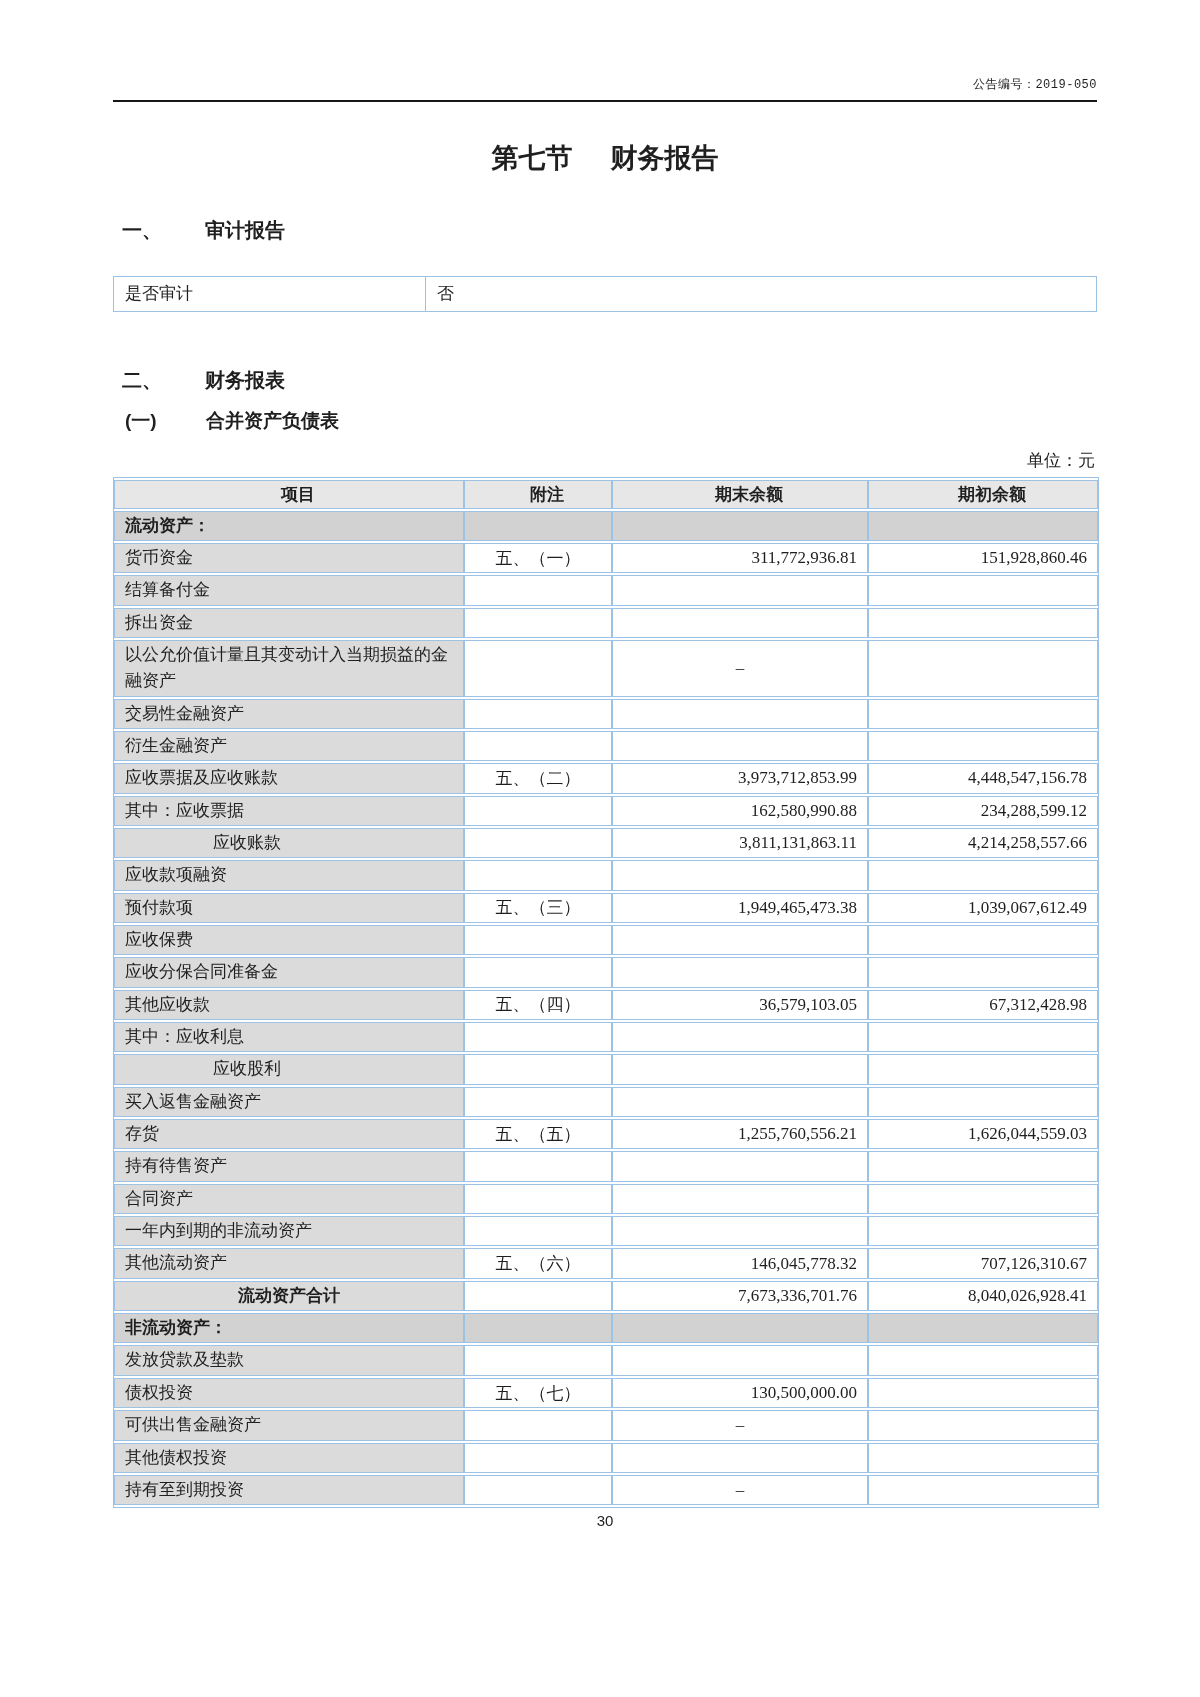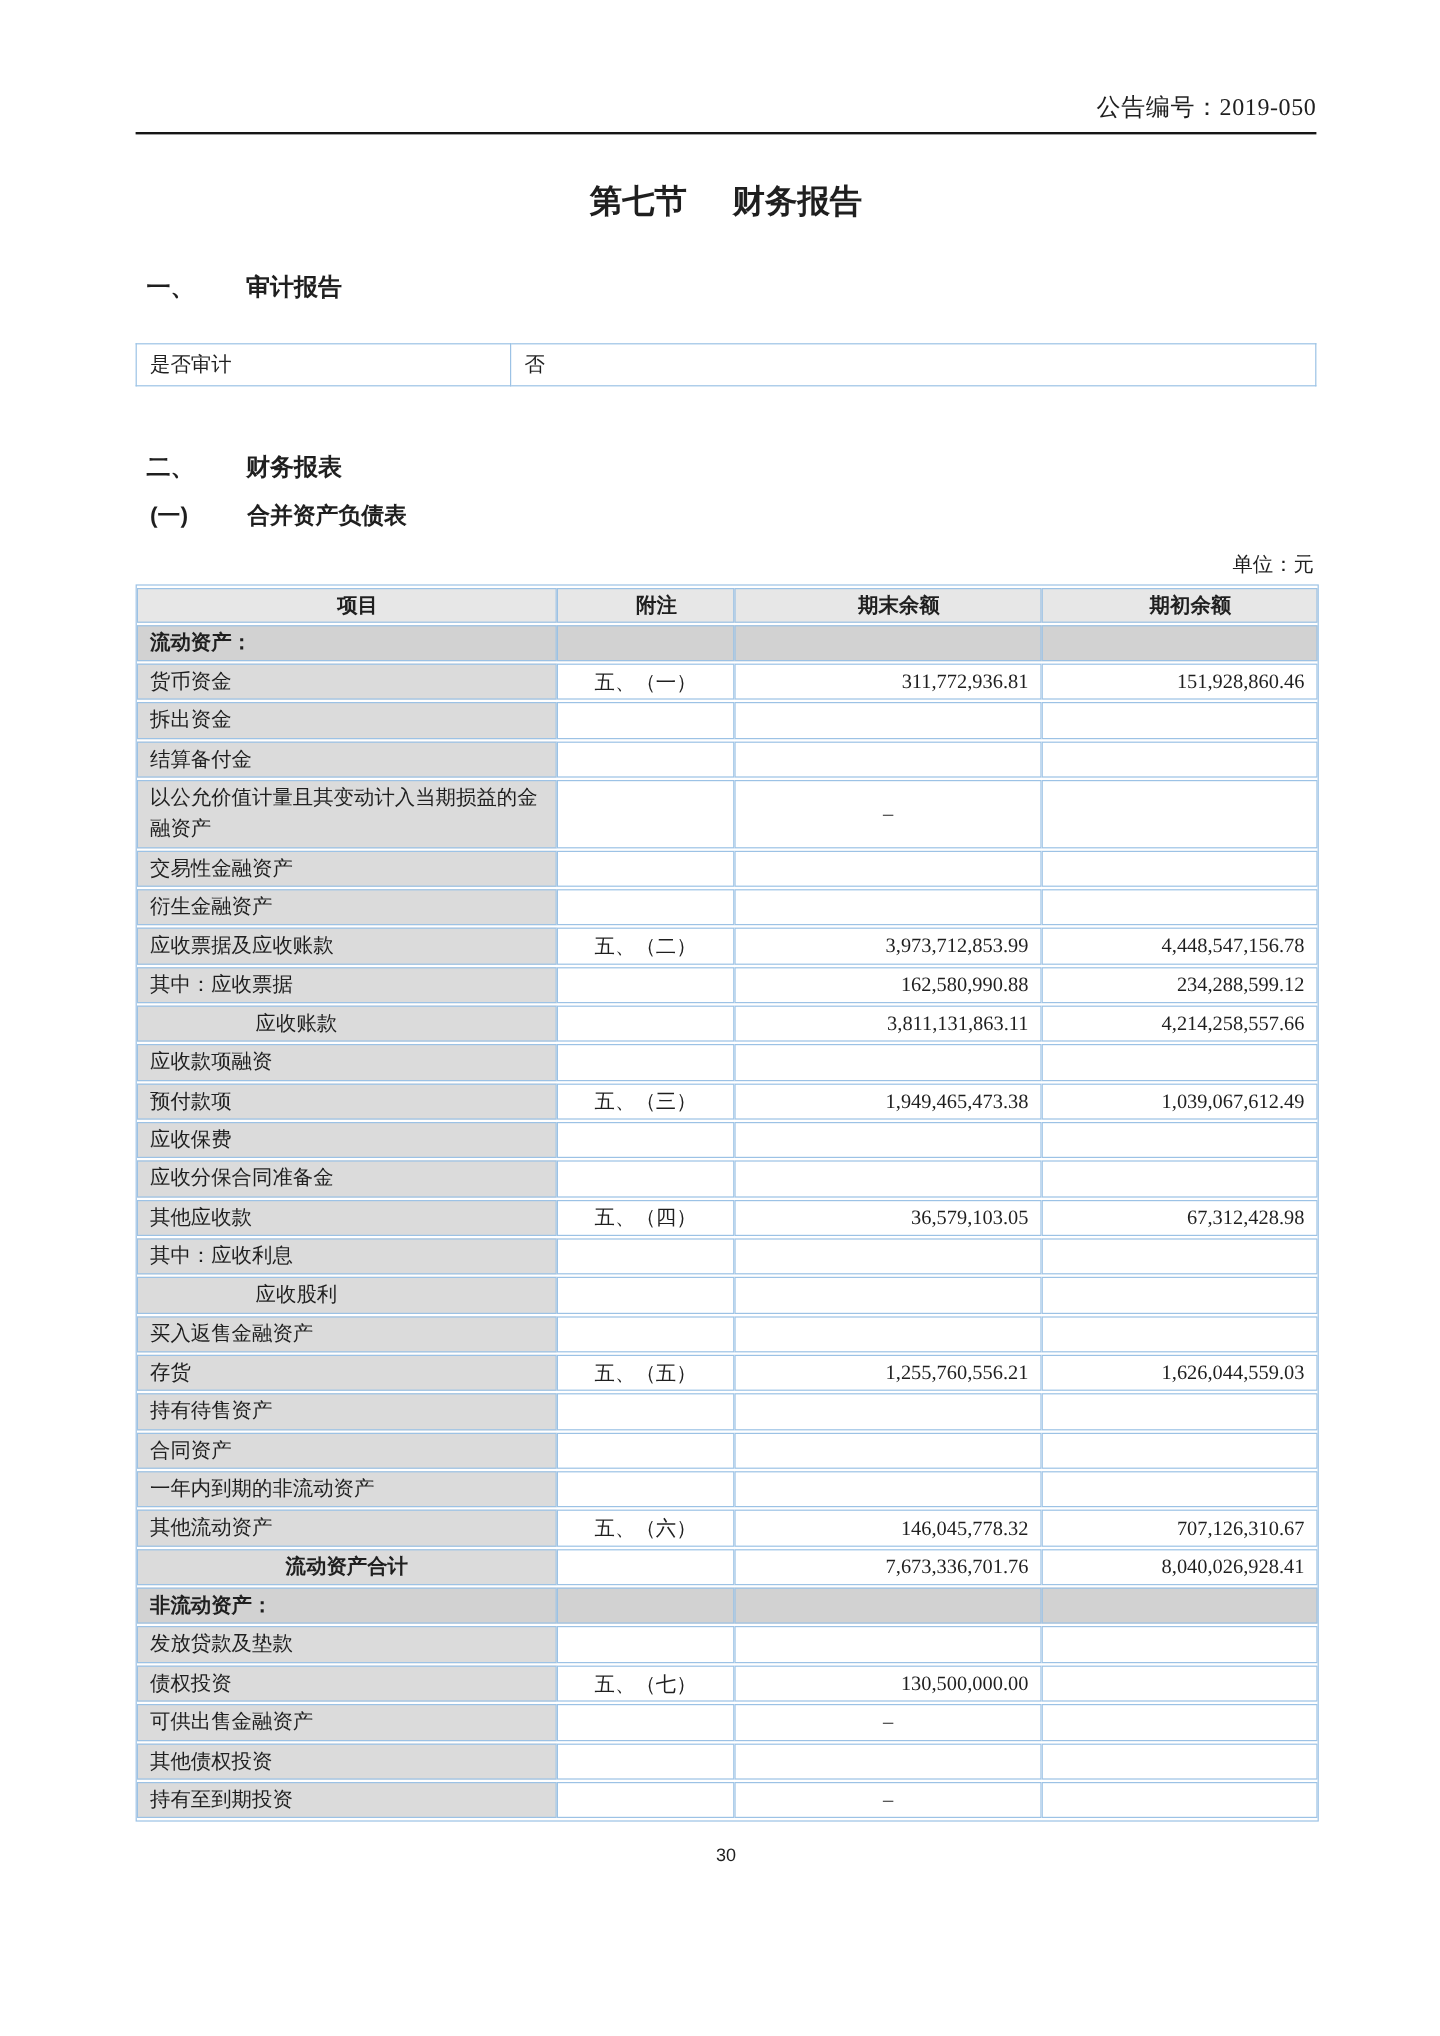--- a/index.html
+++ b/index.html
@@ -13,22 +13,22 @@
   html,body{margin:0;padding:0;}
   body{
     width:1200px;height:1697px;background:#ffffff;color:var(--text);
     font-family:"Liberation Serif","DejaVu Serif",serif;
     position:relative;overflow:hidden;
   }
   .page{padding:0 103px 0 113px;width:1200px;}
 
   .announce{
     padding-top:76px;text-align:right;
-    font-family:Liberation Serif, serif;
-    font-size:20px;letter-spacing:0.5px;
+    font-family:Liberation Mono, monospace;
+    font-size:12px;letter-spacing:0.5px;
   }
   .header-rule{border-bottom:2.5px solid #161616;margin-top:7px;}
 
   .doc-title{
     margin:40px 0 11px 0;text-align:center;
     font-family:"Liberation Sans","DejaVu Sans",sans-serif;
     font-size:27px;font-weight:bold;line-height:1.25;
   }
   .doc-title .t2{margin-left:38px;}
 
@@ -76,21 +76,21 @@
   td.c1{background:var(--col1-bg);text-align:left;line-height:1.55;}
   td.c2{background:#fff;text-align:center;}
   td.c3,td.c4{background:#fff;text-align:right;padding-right:13px;}
   td.dash{text-align:center;padding-right:10px;}
   tr.section td{background:var(--section-bg);}
   tr.section td.c1{font-weight:bold;}
   tr.total td.c1{font-weight:bold;text-align:center;}
   tr.indent td.c1{padding-left:98px;}
 
   .page-number{
-    margin-top:20px;text-align:center;
+    margin-top:4px;text-align:center;
     font-family:"Liberation Sans","DejaVu Sans",sans-serif;
     font-size:15px;
   }
 </style>
 </head>
 <body>
 
 <div class="page">
 
   <div class="announce">公告编号：2019-050</div>
@@ -145,27 +145,27 @@
           <td class="c3"></td>
           <td class="c4"></td>
         </tr>
         <tr class="item">
           <td class="c1">货币资金</td>
           <td class="c2">五、（一）</td>
           <td class="c3">311,772,936.81</td>
           <td class="c4">151,928,860.46</td>
         </tr>
         <tr class="item">
+          <td class="c1">结算备付金</td>
+          <td class="c2"></td>
+          <td class="c3"></td>
+          <td class="c4"></td>
+        </tr>
+        <tr class="item">
           <td class="c1">拆出资金</td>
-          <td class="c2"></td>
-          <td class="c3"></td>
-          <td class="c4"></td>
-        </tr>
-        <tr class="item">
-          <td class="c1">结算备付金</td>
           <td class="c2"></td>
           <td class="c3"></td>
           <td class="c4"></td>
         </tr>
         <tr class="item">
           <td class="c1">以公允价值计量且其变动计入当期损益的金融资产</td>
           <td class="c2"></td>
           <td class="c3 dash">–</td>
           <td class="c4"></td>
         </tr>

